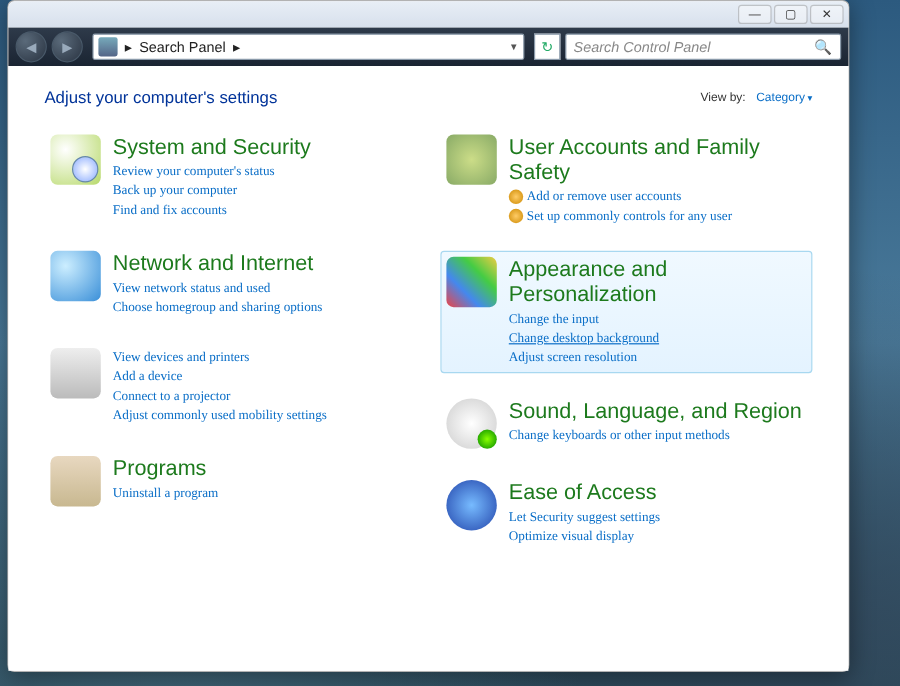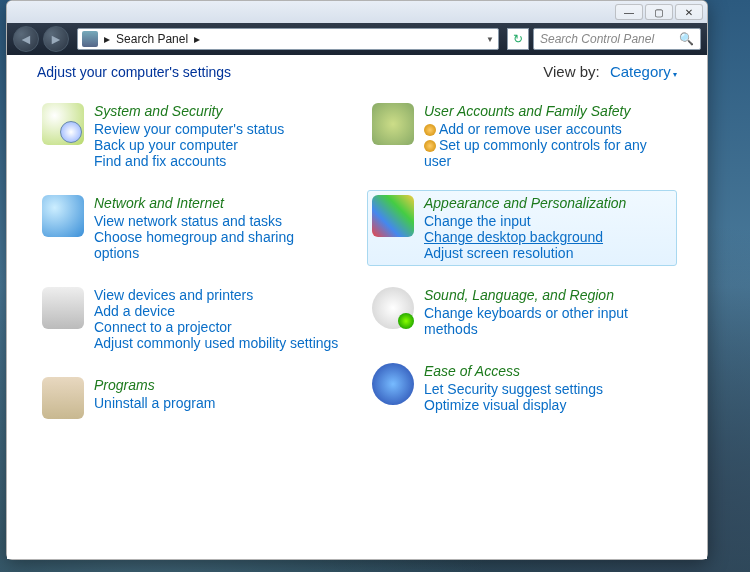--- a/index.html
+++ b/index.html
@@ -47,53 +47,53 @@
   font-size: 12px; color: #222; gap: 6px; margin: 0 4px;
 }
 .addr-icon { width: 16px; height: 16px; display: inline-block;
   background: linear-gradient(#7ab, #568); border-radius: 2px; }
 .addr-drop { margin-left: auto; color: #555; font-size: 8px; cursor: pointer; }
 .refresh {
   width: 22px; height: 22px; border: 1px solid #8a9aaa; background: #fff;
   display: flex; align-items: center; justify-content: center; color: #2a6; cursor: pointer;
 }
 .searchbox {
-  width: 168px; height: 22px; background: #fff; border: 1px solid #8a9aaa;
+  width: 230px; height: 22px; background: #fff; border: 1px solid #8a9aaa;
   border-radius: 2px; display: flex; align-items: center; padding: 0 6px;
   color: #888; font-style: italic;
 }
 .search-icon { margin-left: auto; color: #5a8fc7; font-style: normal; }
 .content {
-  flex: 1; background: #fff; padding: 8px 30px; overflow: auto;
+  flex: 1; background: #fff; padding: 18px 30px; overflow: auto;
 }
 .heading-row { display: flex; align-items: center; margin-bottom: 18px; }
 .heading { color: #003399; font-size: 14px; font-weight: normal; }
-.viewby { margin-left: auto; font-size: 15px; color: #333; }
+.viewby { margin-left: auto; font-size: 10px; color: #333; }
 .viewby .cat { color: #0a6ec7; margin-left: 6px; cursor: pointer; }
 .viewby .cat::after { content: " ▾"; font-size: 8px; }
 .grid { display: flex; gap: 20px; }
 .col { flex: 1; }
 .item { display: flex; gap: 10px; margin-bottom: 16px; padding: 4px; border: 1px solid transparent; border-radius: 3px; }
 .item.highlight { background: linear-gradient(#f0f9ff, #e4f3ff); border: 1px solid #a8d8f0; }
 .item-icon { width: 42px; height: 42px; flex-shrink: 0; border-radius: 6px;
   display: flex; align-items: center; justify-content: center; font-size: 24px; position: relative; }
 .ic-sys { background: radial-gradient(circle at 30% 30%, #fff, #b7d96a); }
 .ic-sys::after { content:""; position:absolute; width: 20px; height: 20px; right: 2px; bottom: 2px;
   background: radial-gradient(#fff,#8af); border-radius:50%; border:1px solid #68a;}
 .ic-net { background: radial-gradient(circle at 30% 30%, #cef, #3a8fd8); }
 .ic-hw  { background: linear-gradient(#eee, #bbb); }
 .ic-prog{ background: linear-gradient(#e8d8c0, #c8b890); }
 .ic-user{ background: radial-gradient(circle, #cd8, #8a6); }
 .ic-appr{ background: linear-gradient(45deg,#e44,#48e,#4c4,#ec4); }
 .ic-clk { background: radial-gradient(#fff, #ccc); border-radius:50%;}
 .ic-clk::after{content:""; position:absolute; width:16px; height:16px; right:0; bottom:0;
   background: radial-gradient(#8f0,#080); border-radius:50%;}
 .ic-ease{ background: radial-gradient(circle,#7bf,#24a); border-radius:50%;}
-.item-body h3 { color: #1d7a1d; font-size: 14px; font-weight: normal; margin-bottom: 2px; cursor: pointer; font-style: italic; }
-.link { color: #0a6ec7; font-size: 14px; display: block; line-height: 16px; cursor: pointer; }
+.item-body h3 { color: #1d7a1d; font-size: 18px; font-weight: normal; margin-bottom: 2px; cursor: pointer; }
+.link { color: #0a6ec7; font-size: 11px; display: block; line-height: 16px; cursor: pointer; font-family: Liberation Serif, serif; }
 .link.ul { text-decoration: underline; }
 .subicon { display: inline-block; width: 12px; height: 12px;
   background: radial-gradient(#fc6,#c80); border-radius: 50%;
   vertical-align: middle; margin-right: 3px; }
 </style>
 </head>
 <body>
 
 <div class="window">
 
@@ -139,21 +139,21 @@
             <span class="link">Review your computer's status</span>
             <span class="link">Back up your computer</span>
             <span class="link">Find and fix accounts</span>
           </div>
         </div>
 
         <div class="item">
           <div class="item-icon ic-net"></div>
           <div class="item-body">
             <h3>Network and Internet</h3>
-            <span class="link">View network status and tasks</span>
+            <span class="link">View network status and used</span>
             <span class="link">Choose homegroup and sharing options</span>
           </div>
         </div>
 
         <div class="item">
           <div class="item-icon ic-hw"></div>
           <div class="item-body">
             <span class="link">View devices and printers</span>
             <span class="link">Add a device</span>
             <span class="link">Connect to a projector</span>

